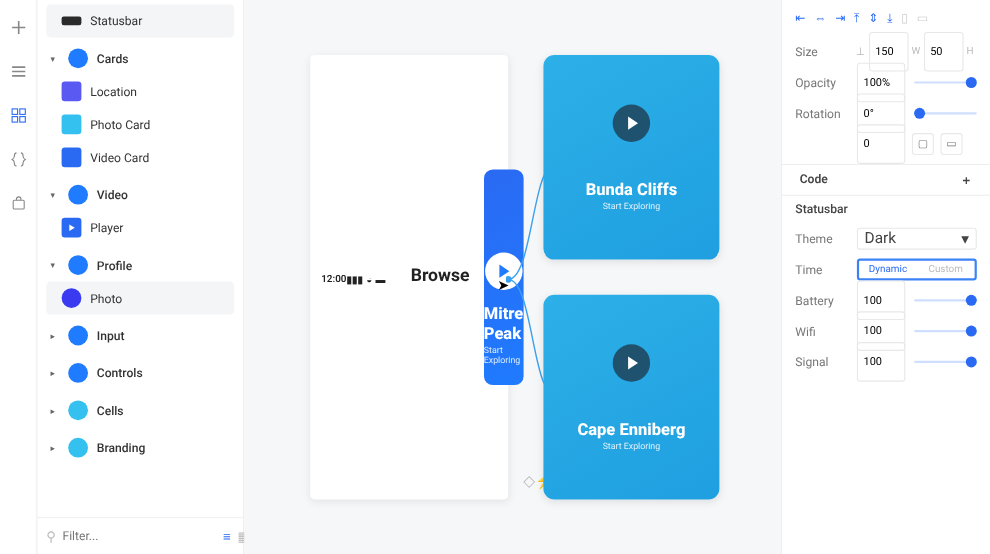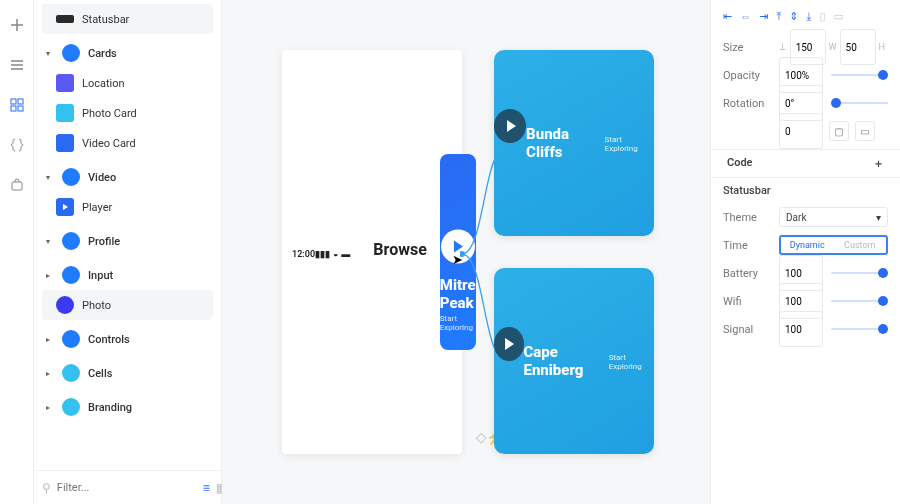--- a/index.html
+++ b/index.html
@@ -29,21 +29,21 @@
 .status { width:100%; display:flex; justify-content:space-between; padding:6px 10px 2px; font-size:9px; font-weight:600; }
 .sright { display:flex; gap:3px; align-items:center; }
 .ptitle { font-size:16px; font-weight:700; margin:2px 13px 8px; }
 .bigcard { width:148px; height:196px; border-radius:8px; background:linear-gradient(150deg,#2a6af3,#1f7bff); display:flex; flex-direction:column; align-items:center; justify-content:flex-end; padding-bottom:18px; color:#fff; position:relative; }
 .bigcard.sub { height:84px; margin-top:16px; background:linear-gradient(150deg,#5a5af3,#4a6aff); opacity:.95; }
 .playbtn { position:absolute; top:50%; left:50%; transform:translate(-50%,-66%); width:34px; height:34px; border-radius:50%; background:#fff; display:flex; align-items:center; justify-content:center; color:#1f7bff; }
 .playbtn::after{content:"";border-left:9px solid currentColor;border-top:6px solid transparent;border-bottom:6px solid transparent;margin-left:2px;}
 .bigcard h3{font-size:15px;font-weight:800;}
 .bigcard span{font-size:8px;opacity:.85;margin-top:2px;}
 .tabbar { margin-top:auto; width:100%; height:34px; display:flex; justify-content:space-around; align-items:center; color:#bbb; font-size:14px; }
-.minicard { position:absolute; width:160px; height:186px; border-radius:10px; background:linear-gradient(150deg,#2db0e8,#1f9fe0); display:flex; flex-direction:row; align-items:center; justify-content:center; color:#fff; box-shadow:0 2px 8px rgba(0,0,0,0.1); }
+.minicard { position:absolute; width:160px; height:186px; border-radius:10px; background:linear-gradient(150deg,#2db0e8,#1f9fe0); display:flex; flex-direction:column; align-items:center; justify-content:center; color:#fff; box-shadow:0 2px 8px rgba(0,0,0,0.1); }
 .minicard .playdark{ width:34px;height:34px;border-radius:50%;background:rgba(30,60,80,.8);display:flex;align-items:center;justify-content:center;margin-bottom:34px;}
 .minicard .playdark::after{content:"";border-left:9px solid #fff;border-top:6px solid transparent;border-bottom:6px solid transparent;margin-left:2px;}
 .minicard h3{font-size:15px;font-weight:800;}
 .minicard span{font-size:8px;opacity:.85;margin-top:2px;}
 .card1{left:272px;top:50px;}
 .card2{left:272px;top:268px;}
 svg.connector{position:absolute;left:238px;top:144px;width:46px;height:220px;pointer-events:none;}
 .cursor{position:absolute;left:230px;top:252px;font-size:13px;color:#000;}
 .inspector { width:190px; border-left:1px solid #eee; padding:10px 12px; font-size:11px; color:#444; }
 .align-row { display:flex; gap:8px; color:#2a6af3; margin-bottom:12px; }
@@ -53,21 +53,21 @@
 .irow .lbl{width:56px;color:#777;}
 .ival{width:44px;height:36px;border:1px solid #e8e8e8;border-radius:3px;font-size:10px;padding:0 5px;display:flex;align-items:center;}
 .ival input{border:none;outline:none;width:100%;font-size:10px;}
 .unit{color:#bbb;font-size:9px;margin:0 3px;}
 .slider{flex:1;height:2px;background:#d0dfff;position:relative;border-radius:2px;margin-left:8px;}
 .slider::after{content:"";position:absolute;right:0;top:-4px;width:10px;height:10px;background:#2a6af3;border-radius:50%;}
 .slider.start::after{left:0;right:auto;}
 .irow.twin .ival{width:36px;}
 .ihr{height:1px;background:#eee;margin:6px -12px;}
 .ihead{display:flex;justify-content:space-between;font-size:11px;font-weight:600;margin:6px 4px;}
-.theme-sel{border:1px solid #e8e8e8;border-radius:3px;height:20px;display:flex;align-items:center;padding:0 6px;flex:1;justify-content:space-between;font-size:10px;}
+.theme-sel{border:1px solid #e8e8e8;border-radius:3px;height:20px;display:flex;align-items:center;padding:0 6px;flex:1;justify-content:space-between;font-size:14px;}
 .seg{display:flex;border:2px solid #3b82f6;border-radius:3px;overflow:hidden;flex:1;}
 .seg div{flex:1;text-align:center;font-size:9px;padding:3px 0;color:#bbb;}
 .seg div.on{color:#2a6af3;}
 .iconbtns{display:flex;gap:6px;margin-left:6px;}
 .iconbtn{width:20px;height:20px;border:1px solid #e8e8e8;border-radius:3px;display:flex;align-items:center;justify-content:center;color:#777;font-size:10px;}
 .lock{color:#bbb;font-size:10px;margin-right:4px;}
 </style>
 </head>
 <body>
 
@@ -135,28 +135,28 @@
         <span class="leaf-icon" style="background: rgb(42, 106, 243); display: flex; align-items: center; justify-content: center;">
           <span style="border-left:5px solid #fff;border-top:3px solid transparent;border-bottom:3px solid transparent;margin-left:1px"></span>
         </span>
         <span>Player</span>
       </div>
       <div class="side-row cat">
         <span class="chev chev-open"></span>
         <span class="cat-icon"></span>
         <span>Profile</span>
       </div>
-      <div class="side-row cat">
-        <span class="chev chev-closed"></span>
-        <span class="cat-icon"></span>
-        <span>Input</span>
-      </div>
       <div class="side-row leaf sel">
         <span class="leaf-icon" style="background: rgb(58, 58, 240); border-radius: 50%;"></span>
         <span>Photo</span>
+      </div>
+      <div class="side-row cat">
+        <span class="chev chev-closed"></span>
+        <span class="cat-icon"></span>
+        <span>Input</span>
       </div>
       <div class="side-row cat">
         <span class="chev chev-closed"></span>
         <span class="cat-icon"></span>
         <span>Controls</span>
       </div>
       <div class="side-row cat">
         <span class="chev chev-closed"></span>
         <span class="cat-icon" style="background: rgb(53, 193, 240);"></span>
         <span>Cells</span>

